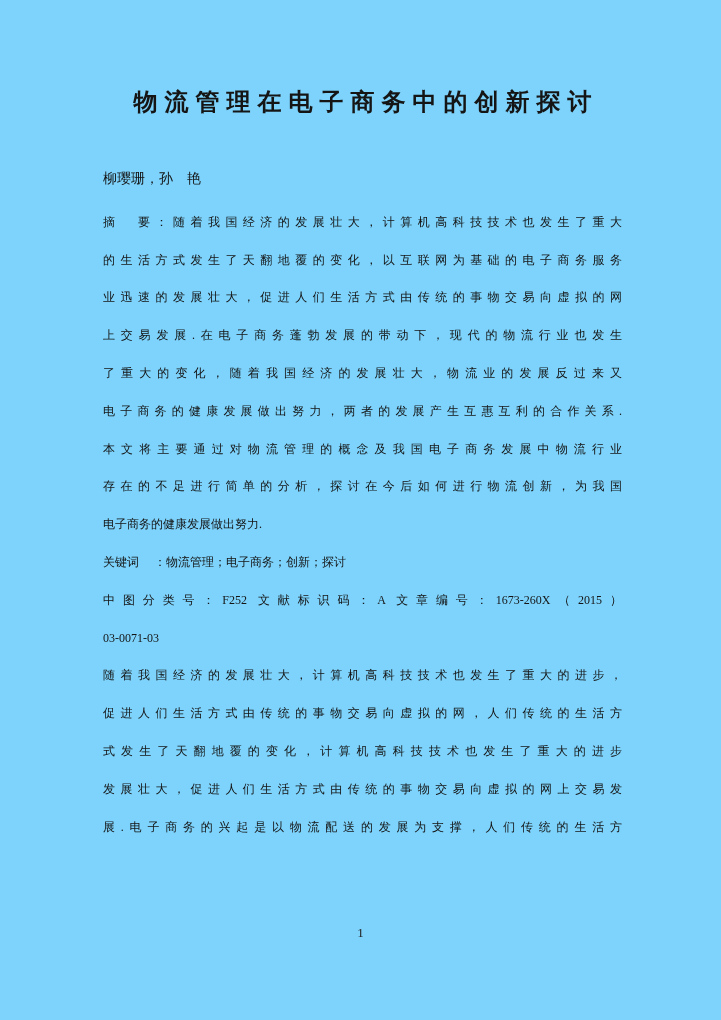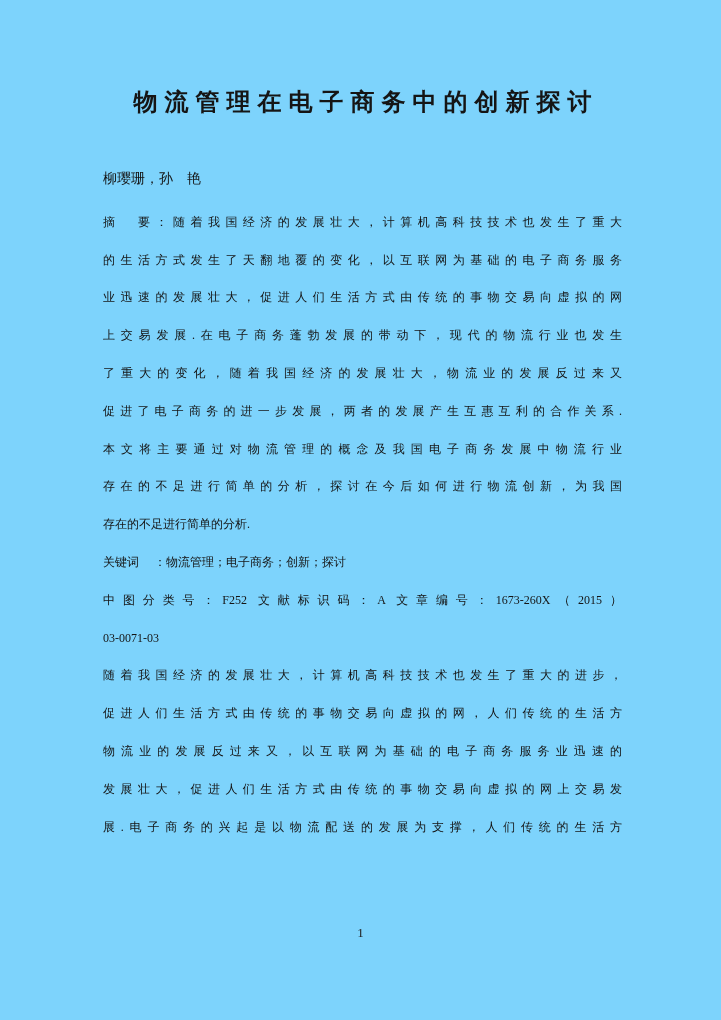--- a/index.html
+++ b/index.html
@@ -74,39 +74,39 @@
 
     <div class="byline">柳璎珊，孙　艳</div>
 
 
     <div class="block abstract">
       <div class="textline j">摘　要：随着我国经济的发展壮大，计算机高科技技术也发生了重大</div>
       <div class="textline j">的生活方式发生了天翻地覆的变化，以互联网为基础的电子商务服务</div>
       <div class="textline j">业迅速的发展壮大，促进人们生活方式由传统的事物交易向虚拟的网</div>
       <div class="textline j">上交易发展.在电子商务蓬勃发展的带动下，现代的物流行业也发生</div>
       <div class="textline j">了重大的变化，随着我国经济的发展壮大，物流业的发展反过来又</div>
-      <div class="textline j">促进了电子商务的进一步发展，两者的发展产生互惠互利的合作关系.</div>
+      <div class="textline j">电子商务的健康发展做出努力，两者的发展产生互惠互利的合作关系.</div>
       <div class="textline j">本文将主要通过对物流管理的概念及我国电子商务发展中物流行业</div>
       <div class="textline j">存在的不足进行简单的分析，探讨在今后如何进行物流创新，为我国</div>
-      <div class="textline">存在的不足进行简单的分析.</div>
+      <div class="textline">电子商务的健康发展做出努力.</div>
     </div>
 
     <div class="block">
       <div class="textline">关键词　 ：物流管理；电子商务；创新；探讨</div>
     </div>
 
     <div class="block">
       <div class="textline j">中图分类号：F252 文献标识码：A 文章编号：1673-260X（2015）</div>
       <div class="textline">03-0071-03</div>
     </div>
 
     <div class="block">
       <div class="textline j">随着我国经济的发展壮大，计算机高科技技术也发生了重大的进步，</div>
       <div class="textline j">促进人们生活方式由传统的事物交易向虚拟的网，人们传统的生活方</div>
-      <div class="textline j">物流业的发展反过来又，以互联网为基础的电子商务服务业迅速的</div>
+      <div class="textline j">式发生了天翻地覆的变化，计算机高科技技术也发生了重大的进步</div>
       <div class="textline j">发展壮大，促进人们生活方式由传统的事物交易向虚拟的网上交易发</div>
       <div class="textline j">展.电子商务的兴起是以物流配送的发展为支撑，人们传统的生活方</div>
     </div>
 
   </div>
 
   <div class="pageno">1</div>
 </div>
 
 </body></html>

